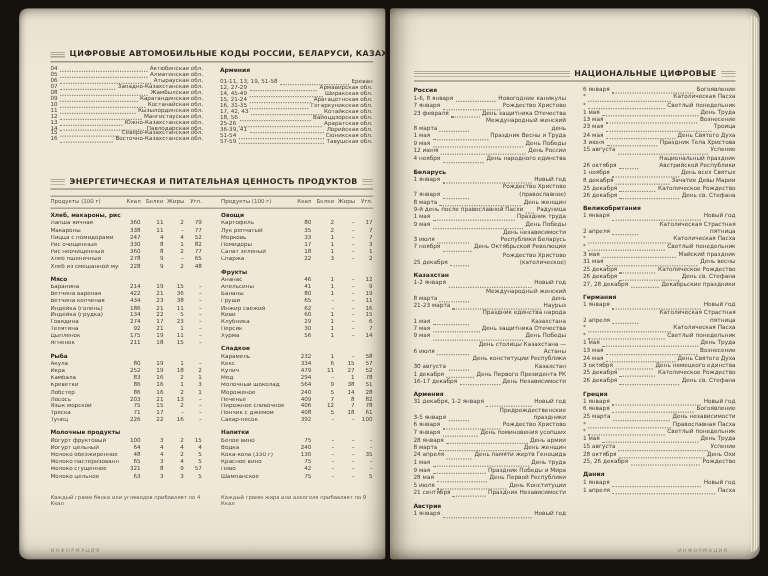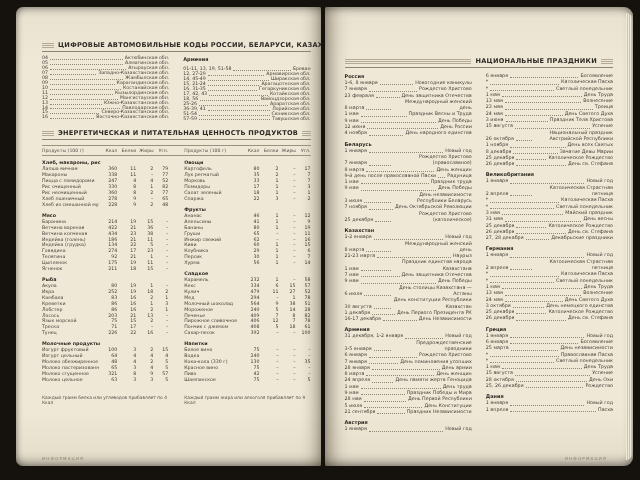--- a/index.html
+++ b/index.html
@@ -195,21 +195,21 @@
             <span class="dr">Сюникская обл.</span>
           </div>
           <div class="dotrow">
             <span class="dl">57-59</span>
             <span class="leader"></span>
             <span class="dr">Тавушская обл.</span>
           </div>
         </div>
     </div>
 
-    <div class="sechead" style="margin-top:8px;">
+    <div class="sechead" style="margin-top:26px;">
       <span class="deco short"></span>
       <span class="title">ЭНЕРГЕТИЧЕСКАЯ И ПИТАТЕЛЬНАЯ ЦЕННОСТЬ ПРОДУКТОВ</span>
       <span class="deco fill"></span>
     </div>
 
     <div class="nut-headrow">
       <div class="nut-half">
           <span>Продукты (100 г)</span>
           <span>Ккал</span>
           <span>Белки</span>
@@ -695,21 +695,21 @@
       <div>Каждый грамм жира или алкоголя прибавляет по 9 Ккал</div>
     </div>
 
     <div class="pagefoot l">информация</div>
   </div>
 
   <div class="page right">
 
     <div class="sechead">
       <span class="deco fill"></span>
-      <span class="title">НАЦИОНАЛЬНЫЕ ПРАЗДНИКИ</span>
+      <span class="title">НАЦИОНАЛЬНЫЕ ЦИФРОВЫЕ</span>
       <span class="deco short"></span>
     </div>
 
     <div class="hol-cols">
       <div class="hol-col">
           <div class="hgroup">
             <div class="country">Россия</div>
             <div class="dotrow">
               <span class="dl">1-6, 8 января</span>
               <span class="leader"></span>

